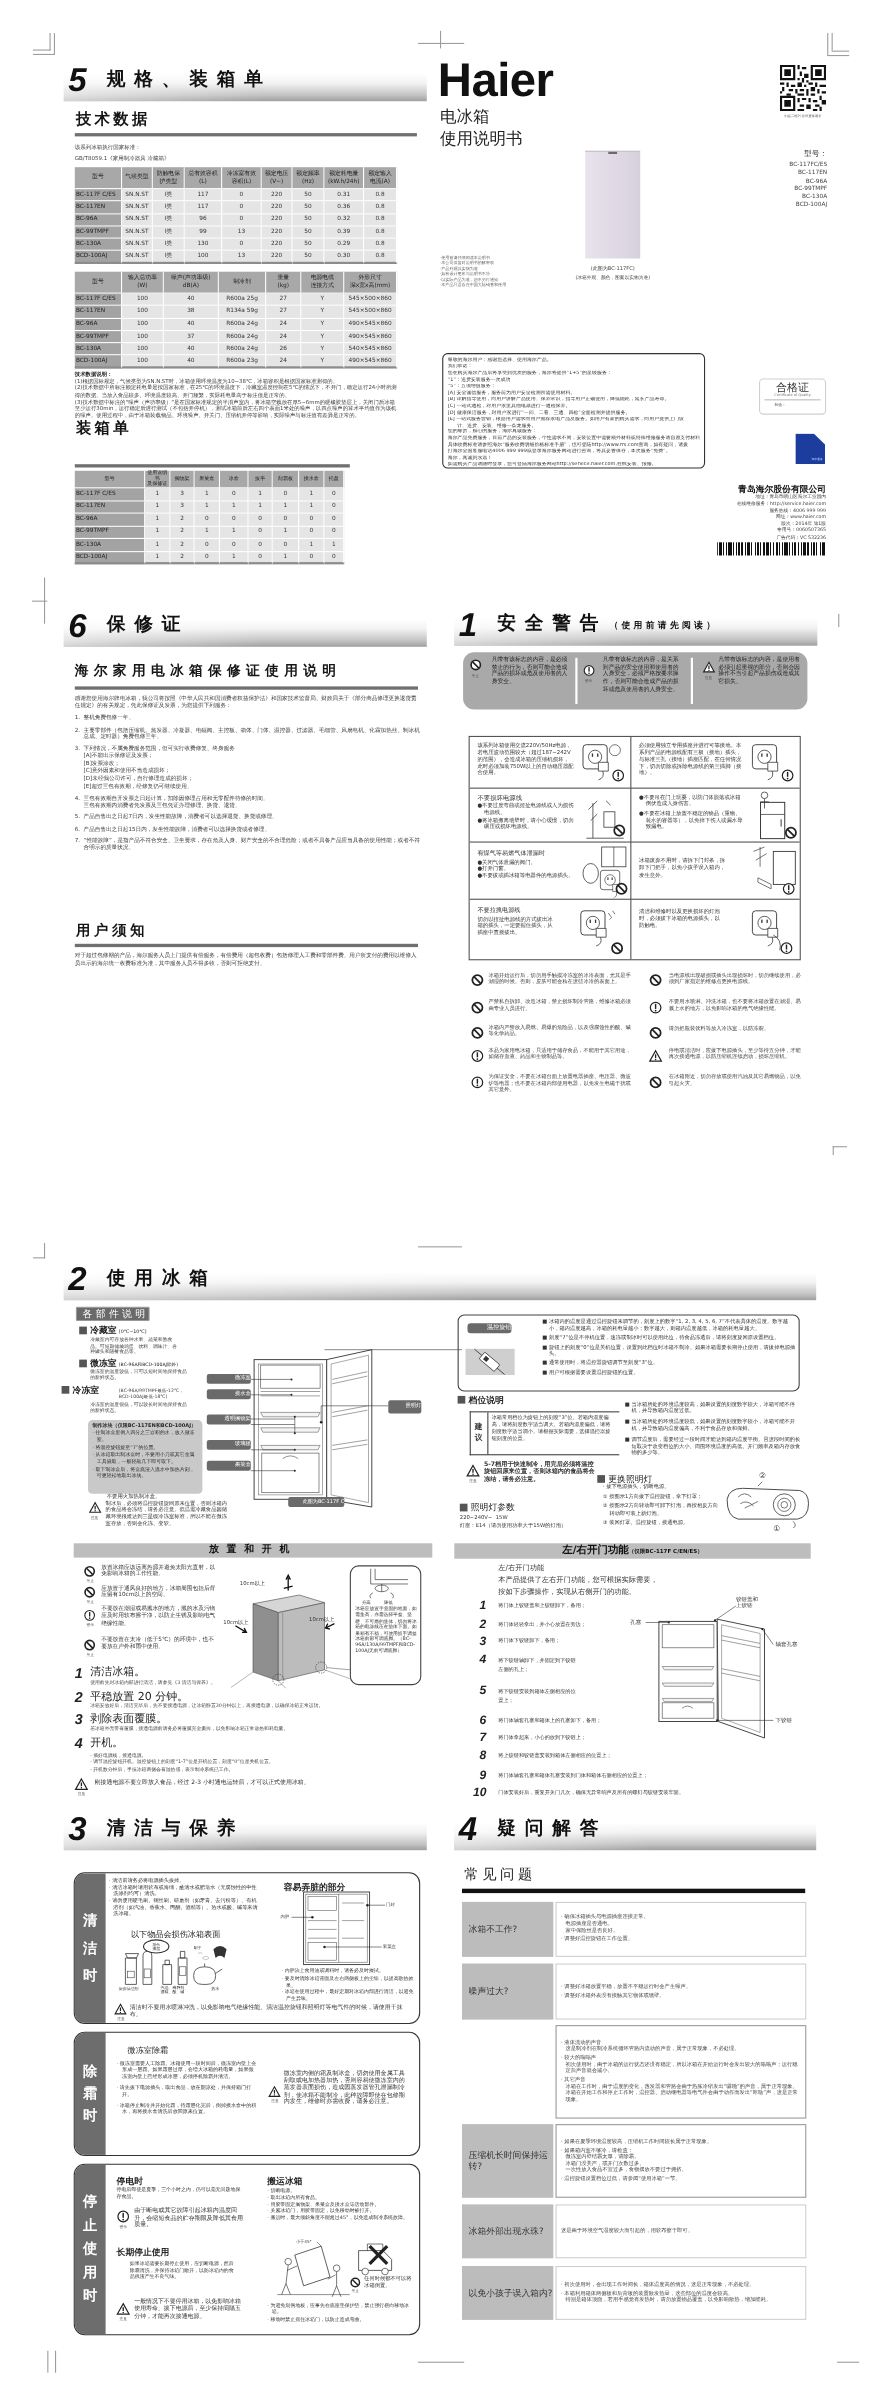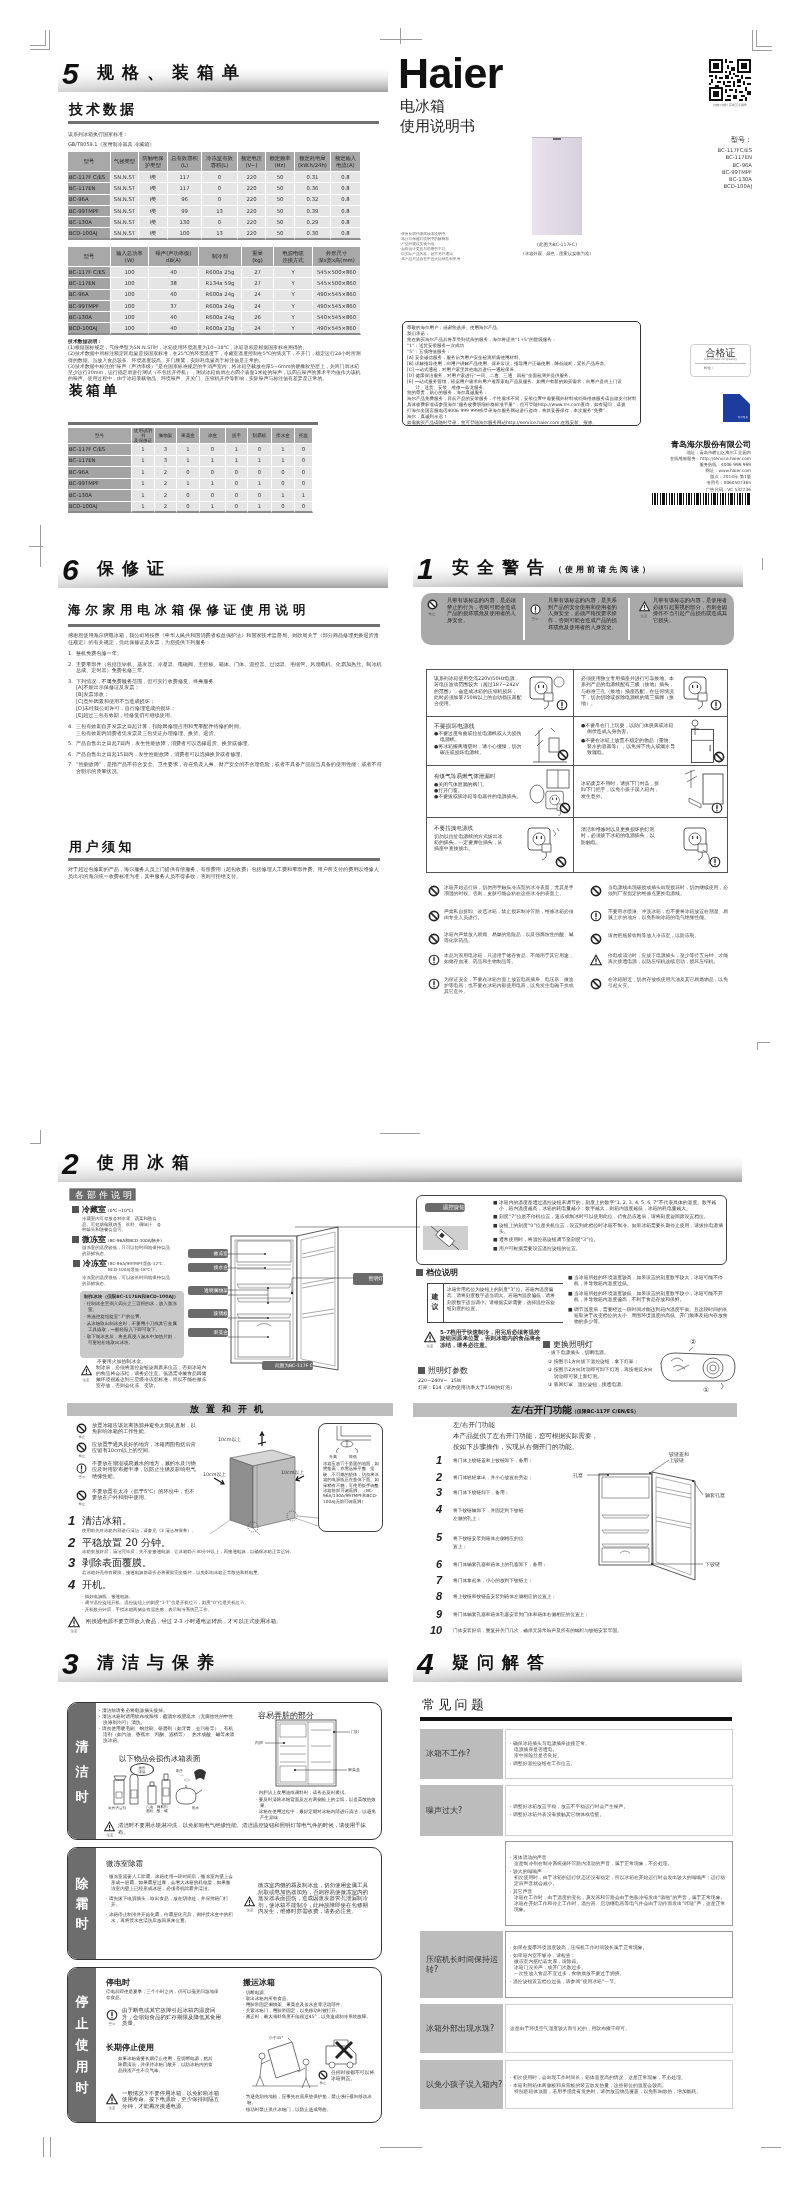--- a/index.html
+++ b/index.html
@@ -760,21 +760,21 @@
     <span class="num">2</span>
     <span class="ttl">使用冰箱</span>
   </div>
 
   <div class="dark-tag" style="left:69px;top:93px;width:67px;height:13px;font-size:9px;line-height:13px;letter-spacing:3px;border:1px solid #9a9a9a;border-radius:1px">各部件说明</div>
 
   <div class="sqh" style="left:72px;top:110px"><span>冷藏室</span><span style="font-size:4.4px;font-weight:normal;margin-left:2px">(0℃~10℃)</span></div>
   <div class="p" style="left:82px;top:121px;width:80px;font-size:4.4px;line-height:5.6px;color:#444">冷藏室内可存放各种水果、蔬菜和熟食品。可短期储藏鸡蛋、饮料、调味汁、各种罐头和随餐食品等。</div>
   <div class="sqh" style="left:72px;top:140px"><span>微冻室</span><span style="font-size:4.2px;font-weight:normal;margin-left:2px">(BC-96A和BCD-100AJ除外)</span></div>
   <div class="p" style="left:82px;top:150px;width:90px;font-size:4.4px;line-height:5.6px;color:#444">微冻室的温度较低，只可以短时间地保持食品的新鲜状态。</div>
-  <div class="sqh" style="left:73px;top:164px"><span>冷冻室</span></div>
+  <div class="sqh" style="left:56px;top:164px"><span>冷冻室</span></div>
   <div class="p" style="left:108px;top:166px;font-size:4.2px;line-height:6px;color:#444;white-space:pre">(BC-96A/99TMPF最低-12℃，
 BCD-100AJ最低-18℃)</div>
   <div class="p" style="left:82px;top:180px;width:90px;font-size:4.4px;line-height:5.6px;color:#444">冷冻室的温度很低，可以较长时间地保持食品的新鲜状态。</div>
 
   <div class="p" style="left:80px;top:196px;width:104px;height:67px;background:#c9c9c9;border-radius:4px;padding:3px 4px;font-size:4.5px;line-height:6px;color:#2a2a2a">
     <div style="font-weight:bold;font-size:4.6px">制作冰块（仅限BC-117EN和BCD-100AJ）</div>
     <div>
         <div class="hang" style="padding-left:4px;text-indent:-4px;margin-top:1px">· 往制冰盒里倒入四分之三容积的水，放入微冻室。</div>
         <div class="hang" style="padding-left:4px;text-indent:-4px;margin-top:1px">· 将温控旋钮旋至“7”的位置。</div>
         <div class="hang" style="padding-left:4px;text-indent:-4px;margin-top:1px">· 从冰箱取出制冰盒时，不要用小刀或其它金属工具撬取，一般轻敲几下即可取下。</div>
@@ -1044,21 +1044,21 @@
       <path d="M78 14 q3 -3 6 0 q-3 3 -6 0 M74 10 q2 -2 4 0" fill="none" stroke="#999" stroke-width=".5"></path>
     </svg>
     <div class="p" style="left:62px;top:60px;width:24px;height:13px;border:.7px solid #333;border-radius:50%;font-size:3.4px;line-height:4px;text-align:center;padding-top:2px;white-space:pre;background:#fff">损伤
 漆层</div>
     <div class="p" style="left:108px;top:66px;font-size:3.6px;color:#333;white-space:nowrap">刷子</div>
     <div class="p" style="left:40px;top:103px;font-size:3.6px;color:#333;white-space:nowrap">厨房清洁剂</div>
     <div class="p" style="left:78px;top:102px;font-size:3.6px;line-height:4.4px;color:#333;white-space:pre">汽油、稀释剂、
 酒精、酸、碱</div>
     <div class="p" style="left:124px;top:103px;font-size:3.6px;color:#333;white-space:nowrap">热水</div>
 
-    <div class="p" style="left:190px;top:8px;font-size:8px;line-height:9px;font-weight:normal;color:#222;white-space:nowrap">容易弄脏的部分</div>
+    <div class="p" style="left:190px;top:8px;font-size:8px;line-height:9px;font-weight:bold;color:#222;white-space:nowrap">容易弄脏的部分</div>
     <svg class="p" style="left:183px;top:13px" width="110" height="75" viewBox="0 0 110 75">
       <rect x="25" y="4" width="60" height="66" fill="#fff" stroke="#333" stroke-width=".8"></rect>
       <rect x="27" y="6" width="30" height="62" fill="#fff" stroke="#555" stroke-width=".5"></rect>
       <rect x="29" y="8" width="26" height="13" fill="#fff" stroke="#555" stroke-width=".5"></rect>
       <path d="M29 30 H55 M29 38 H55 M29 46 H55" stroke="#555" stroke-width=".5"></path>
       <rect x="29" y="50" width="26" height="16" fill="#fff" stroke="#555" stroke-width=".5"></rect>
       <path d="M57 6 H83 V68 H57" fill="none" stroke="#555" stroke-width=".5"></path>
       <path d="M60 14 H80 M60 30 H80 M60 46 H80" stroke="#555" stroke-width=".5"></path>
       <path d="M14 27 H33" stroke="#222" stroke-width=".5"></path>
         <circle cx="33" cy="27" r="1.1" fill="#222"></circle>
@@ -1079,21 +1079,21 @@
         <use href="#i-caution"></use>
       </svg>
     <div class="icl" style="left:35px;top:130px">注意</div>
     <div class="p" style="left:50px;top:119px;width:258px;font-size:5.4px;line-height:6.6px;color:#333">清洁时不要用水喷淋冲洗，以免影响电气绝缘性能。清洁温控旋钮和照明灯等电气件的时候，请使用干抹布。</div>
   </div>
 
   <div class="box" style="left:67px;top:202px;width:315px;height:113px">
     <div class="tab">
         <span style="line-height:20px">除霜时</span>
       </div>
-    <div class="p" style="left:38px;top:12px;font-size:7.4px;line-height:8px;color:#222;white-space:nowrap">微冻室除霜</div>
+    <div class="p" style="left:48px;top:12px;font-size:7.4px;line-height:8px;color:#222;white-space:nowrap">微冻室除霜</div>
     <div class="p" style="left:38px;top:26px;width:128px;font-size:4.6px;line-height:6px;color:#333">
         <div class="hang" style="padding-left:5px;text-indent:-5px;margin-bottom:4px">· 微冻室需要人工除霜。冰箱使用一段时间后，微冻室内壁上会形成一层霜。如果霜层过厚，会增大冰箱的耗电量，如果微冻室内壁上已经形成冰层，必须停机除霜并清洁。</div>
         <div class="hang" style="padding-left:5px;text-indent:-5px;margin-bottom:4px">· 请先拔下电源插头，取出食品，放在阴凉处，并保持箱门打开。</div>
         <div class="hang" style="padding-left:5px;text-indent:-5px;margin-bottom:4px">· 冰箱停止制冷并开始化霜，待霜层化完后，倒掉接水盒中的积水，再将接水盒清洗后放回原来位置。</div>
       </div>
     <svg class="ico" viewBox="0 0 12 12" style="left:176px;top:48px;width:11px;height:11px">
         <use href="#i-caution"></use>
       </svg>
     <div class="icl" style="left:175px;top:60px">注意</div>
     <div class="p" style="left:190px;top:34px;width:110px;font-size:5.5px;line-height:6.6px;color:#333">微冻室内侧的霜及制冰盒，切勿使用金属工具刮取或电加热器加热，否则容易使微冻室内的蒸发器表面损伤，造成因蒸发器管孔泄漏制冷剂，使冰箱不能制冷，此种故障即使在包修期内发生，维修时亦需收费，请务必注意。</div>

